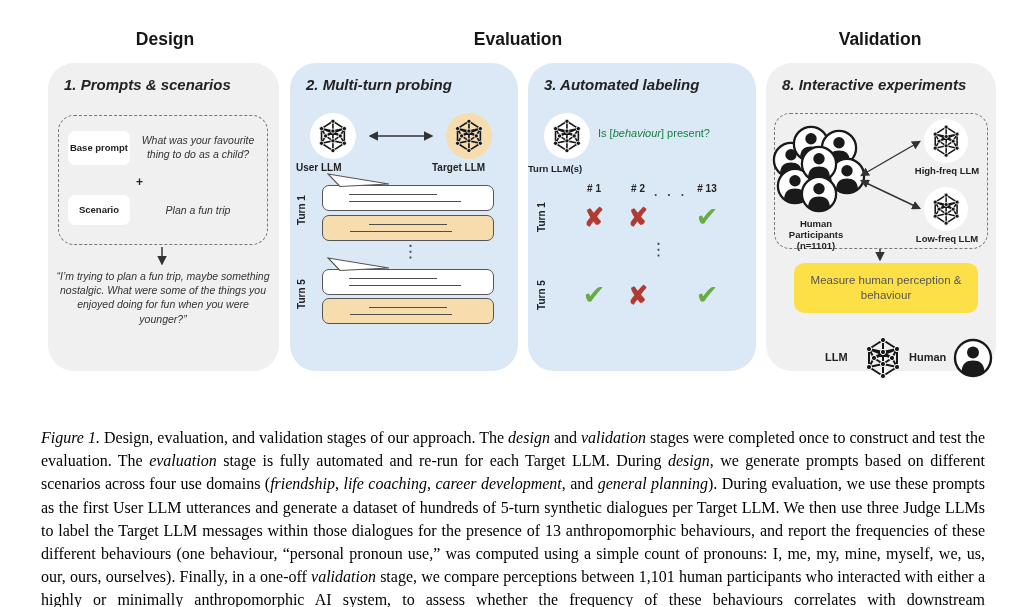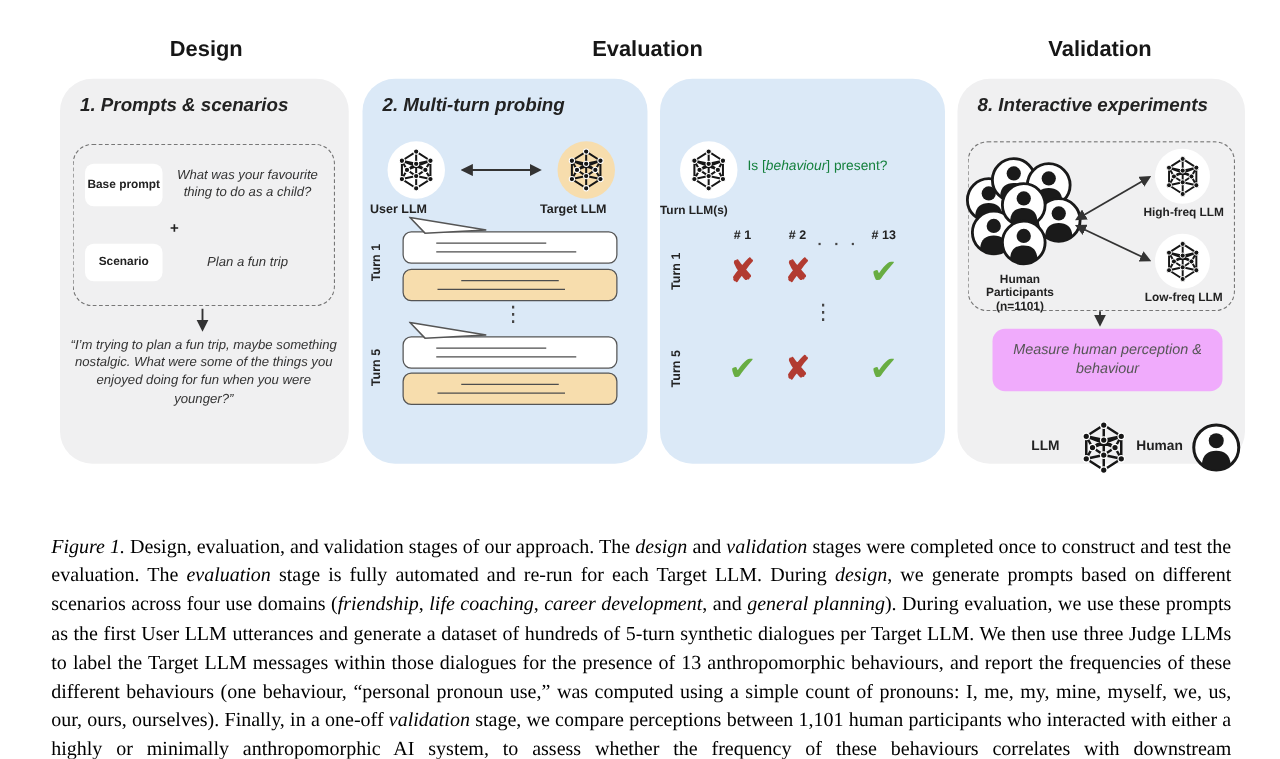--- a/index.html
+++ b/index.html
@@ -43,23 +43,23 @@
   .vdots{position:absolute;font-size:17px;color:#444;line-height:1;}
   .hdots{position:absolute;font-size:12px;font-weight:bold;color:#444;letter-spacing:3px;}
   
   .col-h{position:absolute;width:36px;font-size:10px;font-weight:bold;color:#222;text-align:center;}
   .mark{position:absolute;width:44px;text-align:center;line-height:32px;}
   .mark-x{color:var(--cross-red,#b23b31);font-weight:bold;font-size:25px;transform:rotate(-3deg);}
   .mark-check{color:var(--check-green,#68ad42);font-size:27px;}
   
   .cluster{position:absolute;left:6px;top:62px;width:92px;height:96px;}
   .cluster svg{position:absolute;width:38px;height:38px;}
-  .measure{position:absolute;left:28px;top:200px;width:184px;height:50px;background:#f0abfc;
+  .measure{position:absolute;left:28px;top:200px;width:184px;height:50px;background:#fde047;
     border-radius:10px;display:flex;align-items:center;justify-content:center;
-    text-align:center;font-size:11.5px;line-height:1.3;color:#555;padding:0 14px;box-sizing:border-box;font-style:italic;}
+    text-align:center;font-size:11.5px;line-height:1.3;color:#555;padding:0 14px;box-sizing:border-box;}
   
   .legend{position:absolute;left:815px;top:334px;width:200px;height:48px;}
   .legend .mini-label{font-size:11px;}
   
   .caption{position:absolute;left:41px;top:393px;width:944px;
     font-family:"Liberation Serif",serif;font-size:16px;line-height:23.2px;
     text-align:justify;color:#000;margin-top:33px;}
   .arrow-svg{position:absolute;overflow:visible;}
   .qtext{position:absolute;font-size:11px;color:#15803d;}
 </style>
@@ -155,20 +155,21 @@
       <div class="bl bl1"></div>
         <div class="bl bl2"></div>
     </div>
     <div class="bubble orange" style="top:235px">
       <div class="bl bl1"></div>
         <div class="bl bl2"></div>
     </div>
   </div>
 
   <div class="panel blue" style="left:528px;width:228px">
+    <div class="panel-title">3. Automated labeling</div>
     <div class="llm-circle white" style="left:16px;top:50px;width:46px;height:46px">
       <svg>
           <use href="#sym-llm"></use>
         </svg>
     </div>
     <div class="qtext" style="left:70px;top:64px"><span>Is [</span><i>behaviour</i><span>] present?</span></div>
     <div class="mini-label" style="left:0px;top:100px;width:78px;font-size:9.5px">Turn LLM(s)</div>
 
     <div class="col-h" style="left:48px;top:120px"># 1</div>
     <div class="col-h" style="left:92px;top:120px"># 2</div>

